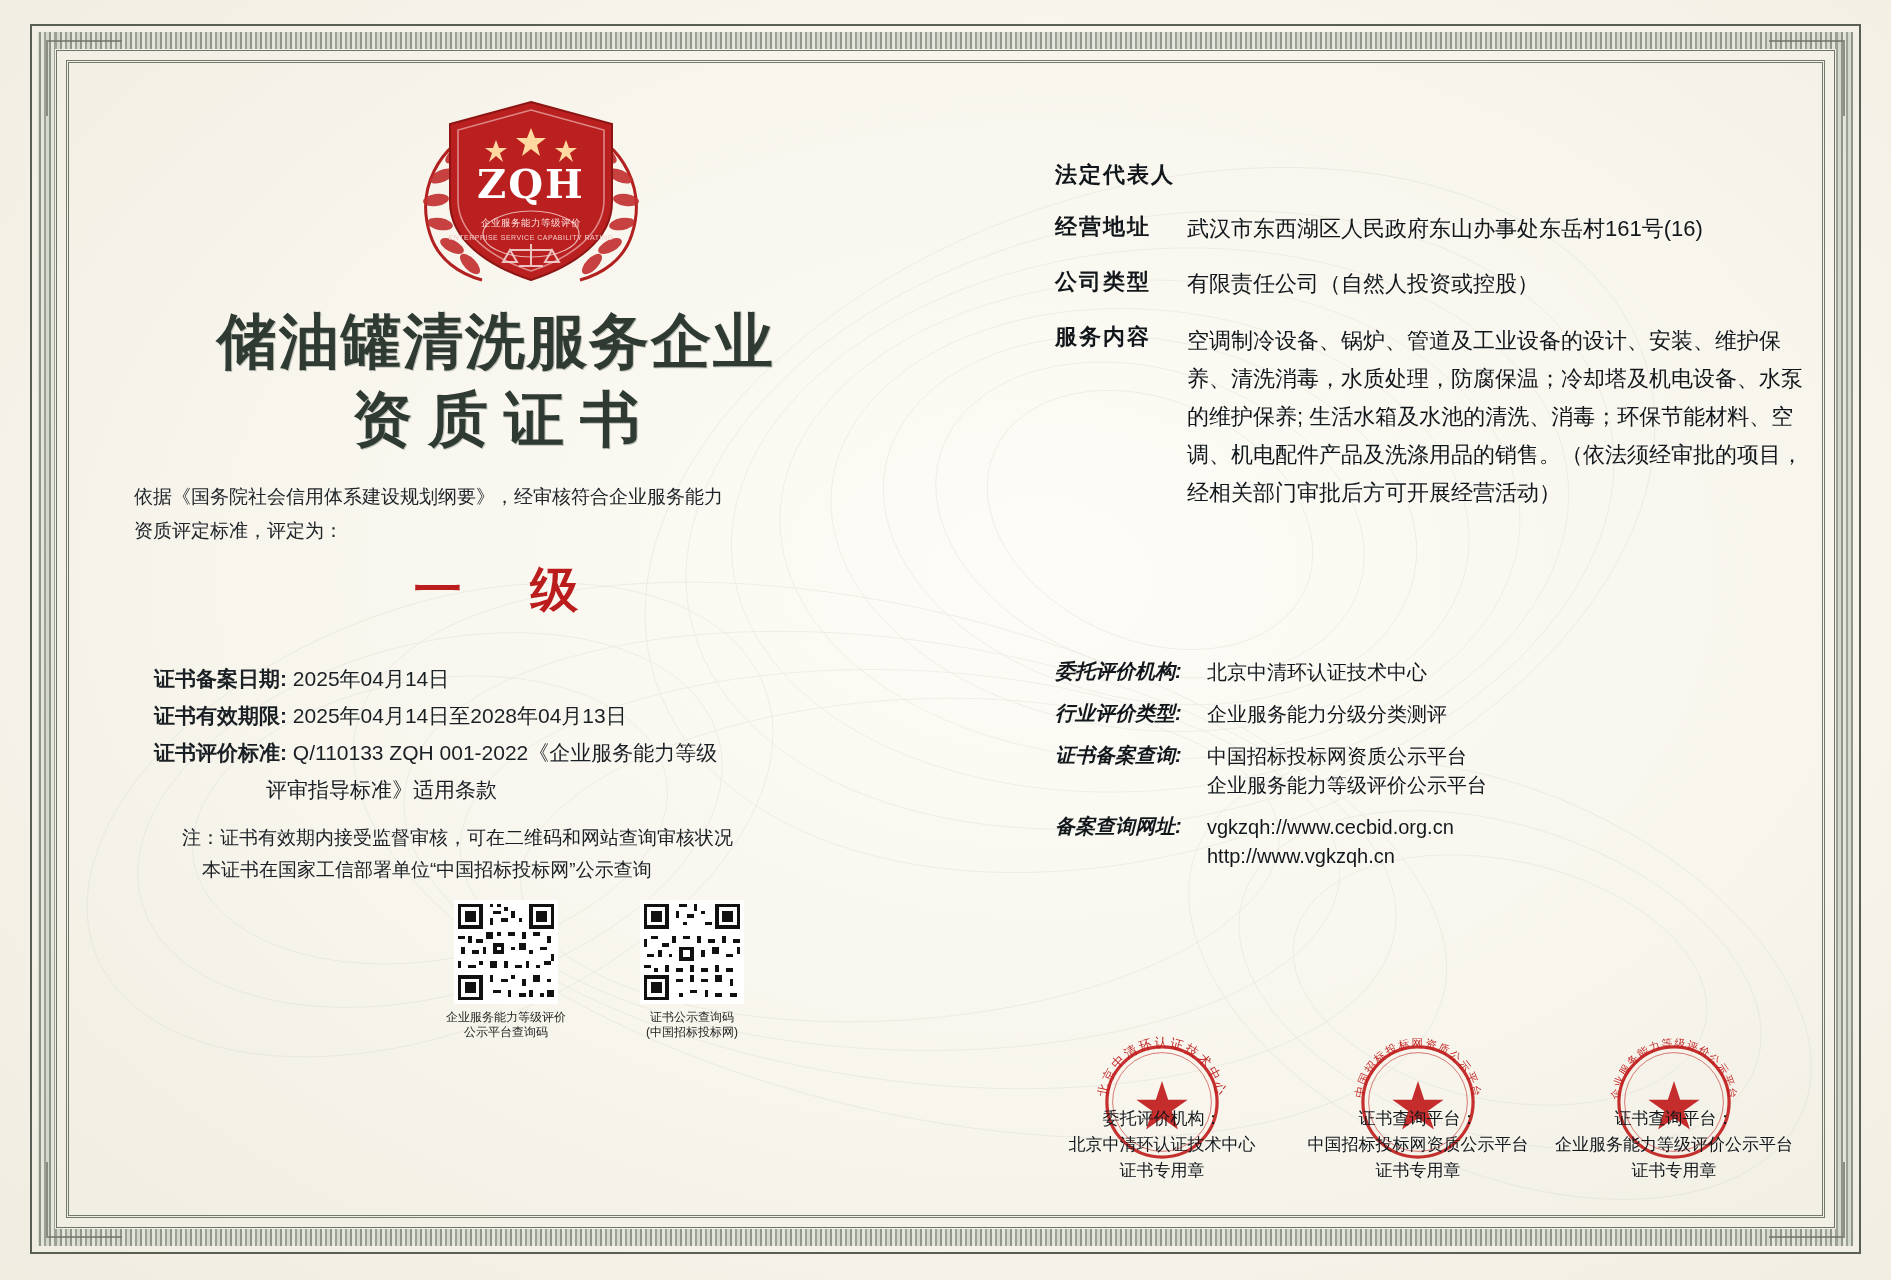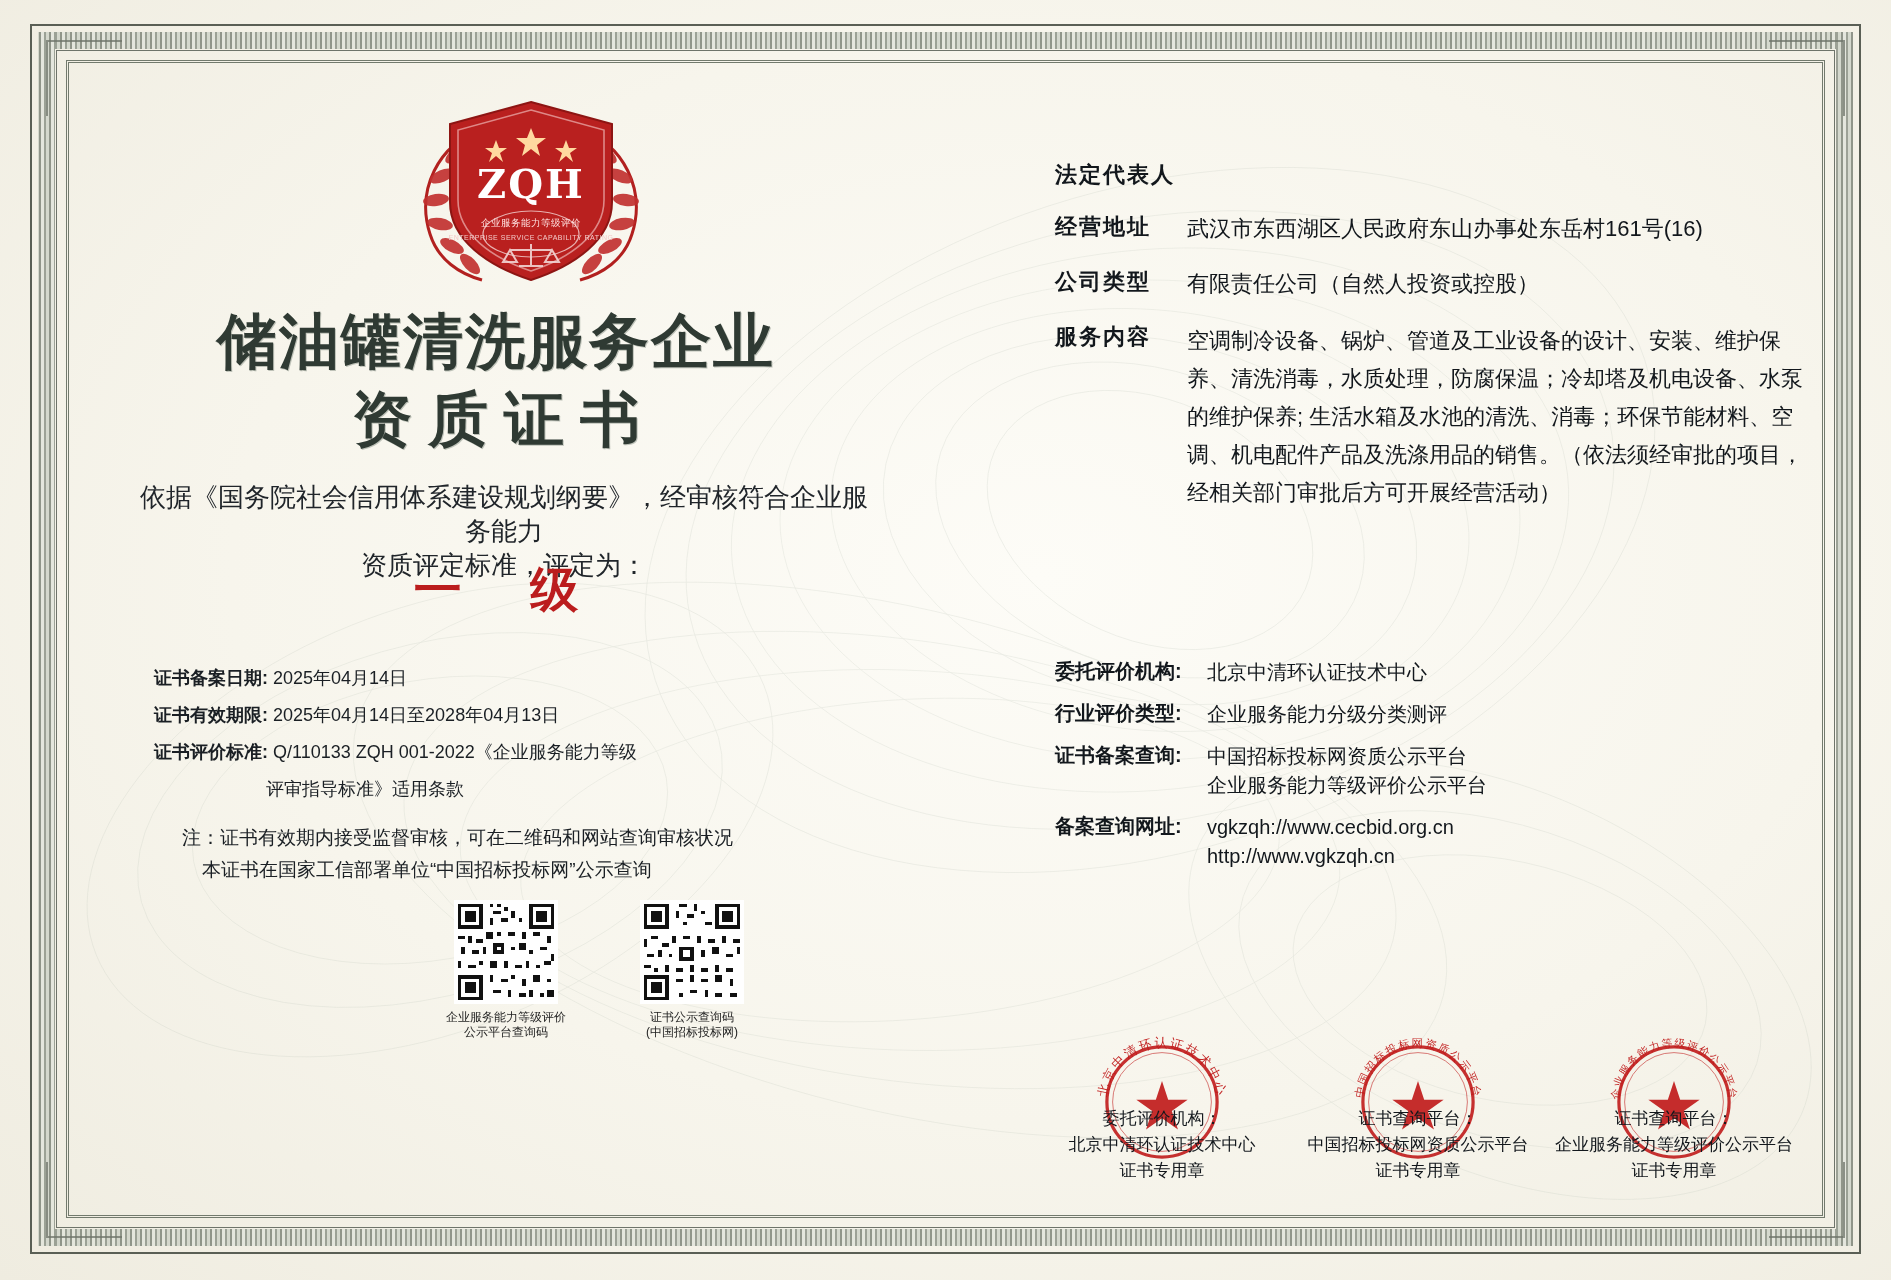--- a/index.html
+++ b/index.html
@@ -120,22 +120,22 @@
     letter-spacing: 16px;
     text-indent: 16px;
     color: #2f3a33;
     text-shadow: 1px 1px 0 rgba(120,130,120,.45);
   }
 
   #statement {
     position: absolute;
     left: 48px; top: 400px;
     width: 740px;
-    text-align: center;
-    font-size: 26px;
+    text-align: left;
+    font-size: 19px;
     line-height: 34px;
     color: #20252a;
   }
   #statement .l2 { padding-left: 0; }
 
   #grade {
     position: absolute;
     left: 0; top: 478px;
     width: 820px;
     text-align: center;
@@ -144,21 +144,21 @@
     font-size: 48px;
     letter-spacing: 26px;
     text-indent: 26px;
     color: #bb1d1d;
   }
 
   #left-facts {
     position: absolute;
     left: 68px; top: 580px;
     width: 720px;
-    font-size: 18px;
+    font-size: 21px;
     line-height: 37px;
     color: #1a1f24;
   }
   #left-facts .row { white-space: nowrap; }
   #left-facts .k { font-weight: bold; }
   #left-facts .cont { display: block; padding-left: 112px; }
 
   #note {
     position: absolute;
     left: 96px; top: 742px;
@@ -240,20 +240,21 @@
   }
   .org-row {
     display: flex;
     align-items: flex-start;
     margin-bottom: 13px;
   }
   .org-k {
     flex: 0 0 152px;
     font-weight: bold;
     white-space: nowrap;
+    font-style: italic;
   }
   .org-v { flex: 1 1 auto; line-height: 29px; }
   .org-v .sub { display: block; }
 
   
   #seals {
     position: absolute;
     left: 0; bottom: 14px;
     width: 760px;
     height: 160px;

